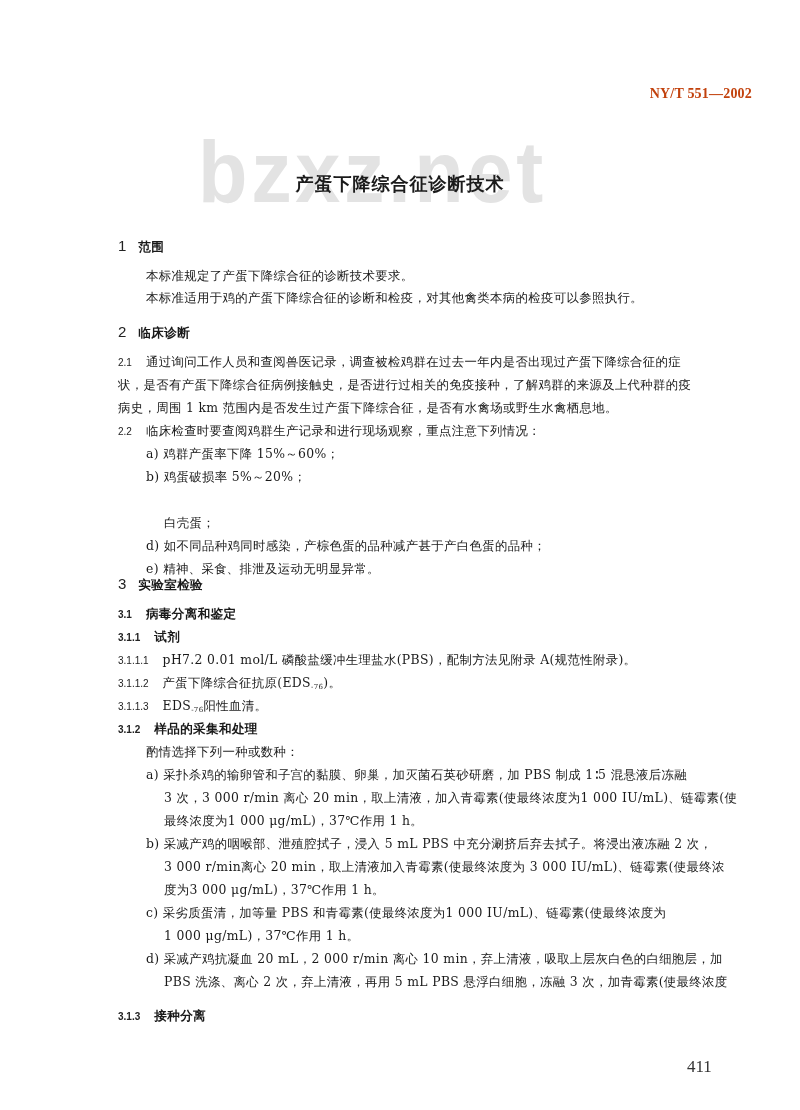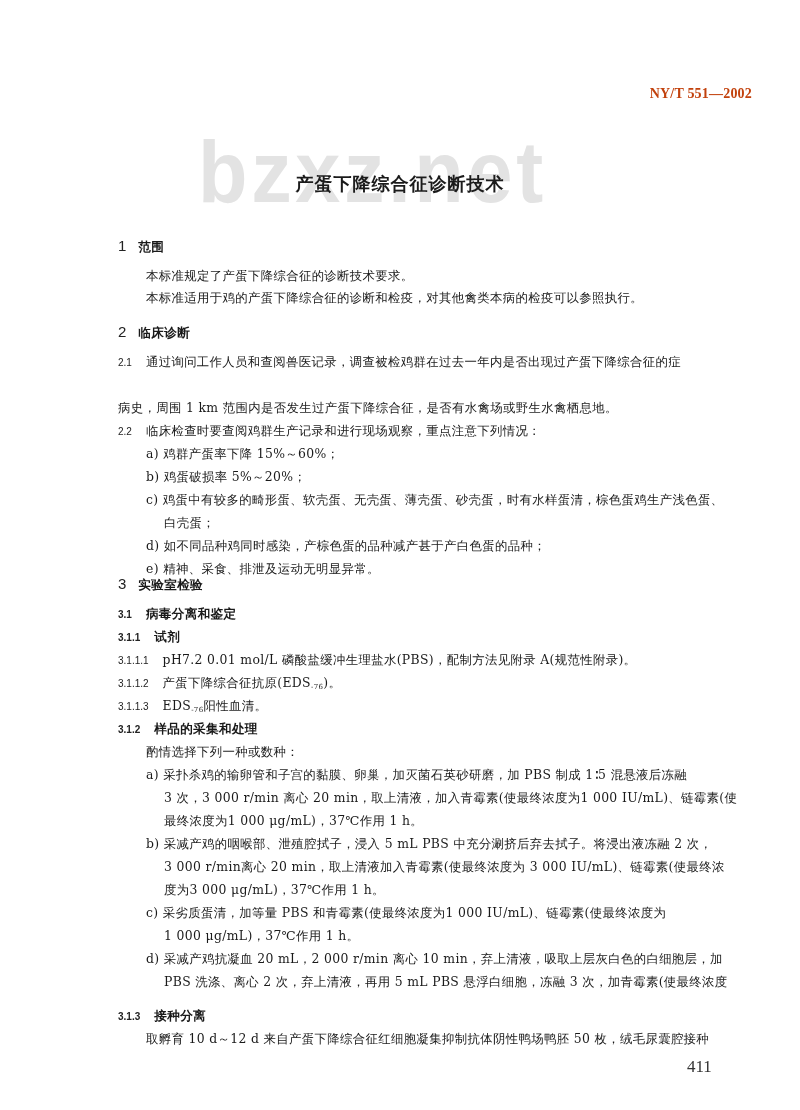--- a/index.html
+++ b/index.html
@@ -35,29 +35,29 @@
   <div class="line" style="left:146px; top:270px;">本标准规定了产蛋下降综合征的诊断技术要求。</div>
   <div class="line" style="left:146px; top:292px;">本标准适用于鸡的产蛋下降综合征的诊断和检疫，对其他禽类本病的检疫可以参照执行。</div>
 
   <div class="line h" style="left:118px; top:324px;">
     <span class="num">2</span><span>临床诊断</span>
   </div>
 
   <div class="line" style="left:118px; top:356px;">
     <span class="num-sub">2.1</span><span>通过询问工作人员和查阅兽医记录，调查被检鸡群在过去一年内是否出现过产蛋下降综合征的症</span>
   </div>
+  <div class="line" style="left:118px; top:379px;">状，是否有产蛋下降综合征病例接触史，是否进行过相关的免疫接种，了解鸡群的来源及上代种群的疫</div>
   <div class="line" style="left:118px; top:402px;">病史，周围 1 km 范围内是否发生过产蛋下降综合征，是否有水禽场或野生水禽栖息地。</div>
 
   <div class="line" style="left:118px; top:425px;">
     <span class="num-sub">2.2</span><span>临床检查时要查阅鸡群生产记录和进行现场观察，重点注意下列情况：</span>
   </div>
 
   <div class="line" style="left:146px; top:448px;"><span>a)</span> <span>鸡群产蛋率下降 15%～60%；</span></div>
   <div class="line" style="left:146px; top:471px;"><span>b)</span> <span>鸡蛋破损率 5%～20%；</span></div>
-  <div class="line" style="left:146px; top:494px;"><span>c)</span> <span>鸡蛋中有较多的畸形蛋、软壳蛋、无壳蛋、薄壳蛋、砂壳蛋，时有水样蛋清，棕色蛋鸡生产浅色蛋、</span></div>
   <div class="line" style="left:164px; top:517px;">白壳蛋；</div>
   <div class="line" style="left:146px; top:540px;"><span>d)</span> <span>如不同品种鸡同时感染，产棕色蛋的品种减产甚于产白色蛋的品种；</span></div>
   <div class="line" style="left:146px; top:563px;"><span>e)</span> <span>精神、采食、排泄及运动无明显异常。</span></div>
 
   <div class="line h" style="left:118px; top:576px;">
     <span class="num">3</span><span>实验室检验</span>
   </div>
 
   <div class="line h" style="left:118px; top:608px;">
     <span class="num-sub">3.1</span><span>病毒分离和鉴定</span>
@@ -89,16 +89,15 @@
 
   <div class="line" style="left:146px; top:907px;"><span>c)</span> <span>采劣质蛋清，加等量 PBS 和青霉素(使最终浓度为1 000 IU/mL)、链霉素(使最终浓度为</span></div>
   <div class="line" style="left:164px; top:930px;">1 000 μg/mL)，37℃作用 1 h。</div>
 
   <div class="line" style="left:146px; top:953px;"><span>d)</span> <span>采减产鸡抗凝血 20 mL，2 000 r/min 离心 10 min，弃上清液，吸取上层灰白色的白细胞层，加</span></div>
   <div class="line" style="left:164px; top:976px;">PBS 洗涤、离心 2 次，弃上清液，再用 5 mL PBS 悬浮白细胞，冻融 3 次，加青霉素(使最终浓度</div>
 
   <div class="line h" style="left:118px; top:1010px;">
     <span class="num-sub">3.1.3</span><span>接种分离</span>
   </div>
-  <div class="line" style="left:146px; top:1033px;">取孵育 10 d～12 d 来自产蛋下降综合征红细胞凝集抑制抗体阴性鸭场鸭胚 50 枚，绒毛尿囊腔接种</div>
 
   <div class="page-number">411</div>
 </div>
 
 </body></html>

